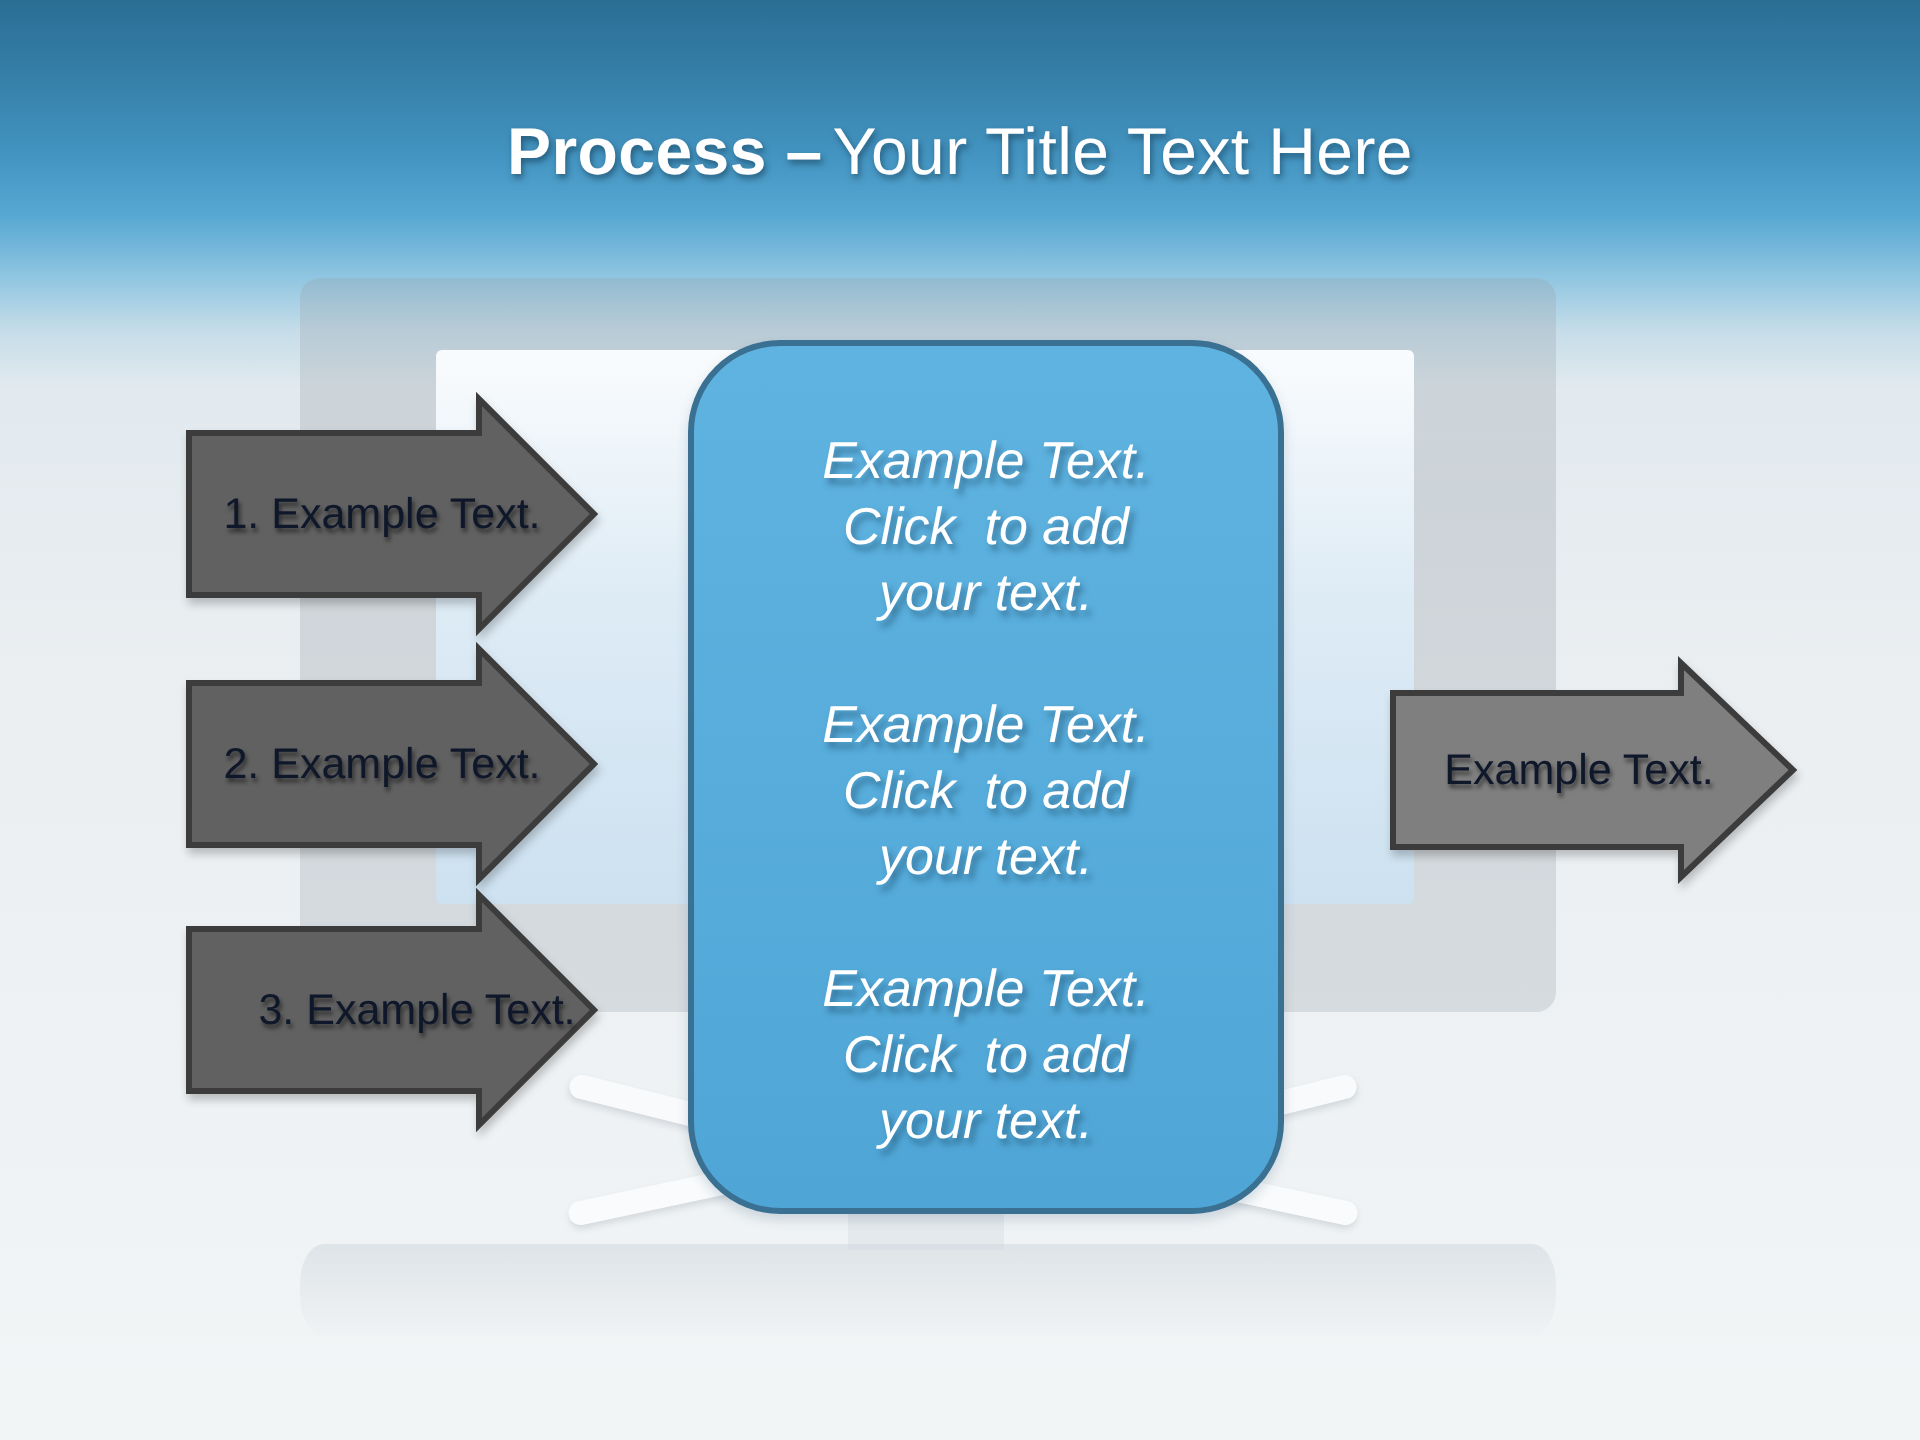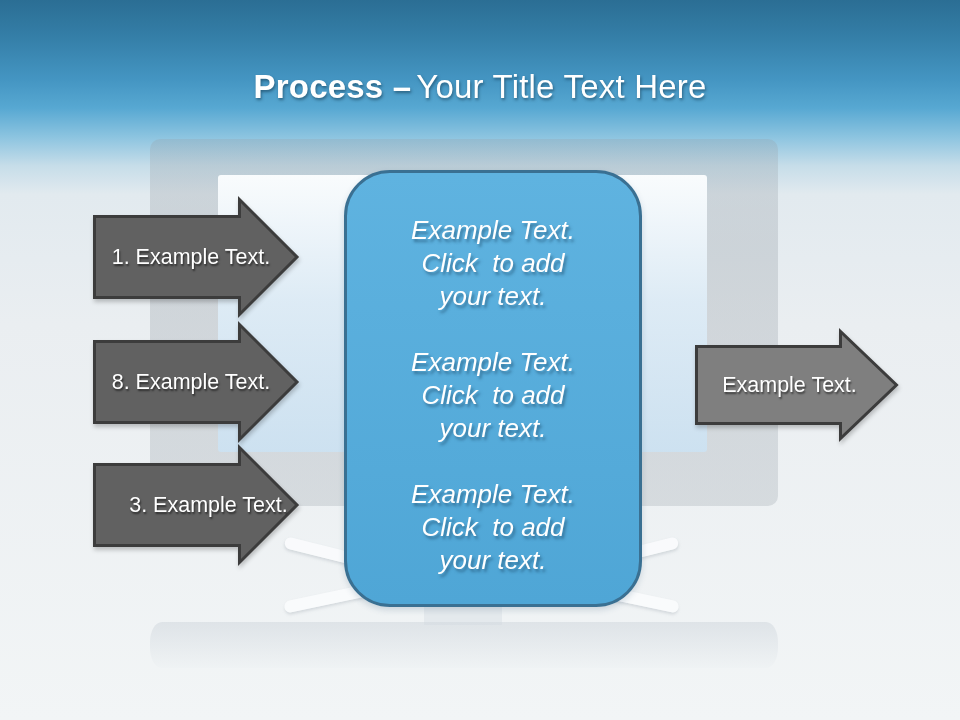--- a/index.html
+++ b/index.html
@@ -46,32 +46,32 @@
     position:absolute; left:424px; top:505px; width:78px; height:120px;
     background:rgba(224,230,234,0.75);
   }
   .base {
     position:absolute; left:150px; top:622px; width:628px; height:46px;
     border-radius:12px/20px;
     background:linear-gradient(180deg, rgba(208,215,221,0.55), rgba(236,240,242,0.35));
   }
   
   .title {
-    position:absolute; left:0; right:0; top:53px; margin:15px;
+    position:absolute; left:0; right:0; top:53px; margin:4px;
     text-align:center; color:#fff; font-size:33px; font-weight:400;
     text-shadow:1px 2px 3px rgba(10,40,60,0.5); letter-spacing:0.2px;
   }
   .t-bold { font-weight:700; margin-right:5px; }
   
   .arrow { position:absolute; }
   .arrow svg { position:absolute; inset:0; overflow:visible;
                filter:drop-shadow(1px 3px 2px rgba(0,0,0,0.22)); }
   .arrow-label {
     position:absolute; inset:0; display:flex; align-items:center; justify-content:center;
-    color:#ffffff; font-size:21.5px; text-shadow:1px 2px 2px rgba(0,0,0,0.55);
+    color:#0f172a; font-size:21.5px; text-shadow:1px 2px 2px rgba(0,0,0,0.55);
     pointer-events:none;
   }
   .larrow { left:93px; width:206px; height:118px; }
   .larrow .arrow-label { padding-right:10px; }
   .larrow-1 { top:198px; } .larrow-2 { top:323px; } .larrow-3 { top:446px;padding-left:35px; }
   .rarrow { left:695px; top:330px; width:203px; height:110px; }
   .rarrow .arrow-label { padding-right:14px; }
   .poly-dark  { fill:var(--arrow_fill_dark,#616161);  stroke:var(--arrow_outline,#3c3c3c); stroke-width:3; stroke-linejoin:miter; }
   .poly-light { fill:var(--arrow_fill_light,#7f7f7f); stroke:var(--arrow_outline,#3c3c3c); stroke-width:3; stroke-linejoin:miter; }
   
@@ -111,21 +111,21 @@
   <div class="arrow larrow larrow-1">
     <svg viewBox="0 0 206 118" width="206" height="118">
       <polygon class="poly-dark" points="1.5,18.5 146.5,18.5 146.5,1.5 204,59 146.5,116.5 146.5,99.5 1.5,99.5"></polygon>
     </svg>
     <span class="arrow-label">1. Example Text.</span>
   </div>
   <div class="arrow larrow larrow-2">
     <svg viewBox="0 0 206 118" width="206" height="118">
       <polygon class="poly-dark" points="1.5,18.5 146.5,18.5 146.5,1.5 204,59 146.5,116.5 146.5,99.5 1.5,99.5"></polygon>
     </svg>
-    <span class="arrow-label">8. Example Text.</span>
+    <span class="arrow-label">2. Example Text.</span>
   </div>
   <div class="arrow larrow larrow-3">
     <svg viewBox="0 0 206 118" width="206" height="118">
       <polygon class="poly-dark" points="1.5,18.5 146.5,18.5 146.5,1.5 204,59 146.5,116.5 146.5,99.5 1.5,99.5"></polygon>
     </svg>
     <span class="arrow-label">3. Example Text.</span>
   </div>
 
   <div class="center-box">
     <div class="box-paragraph">

